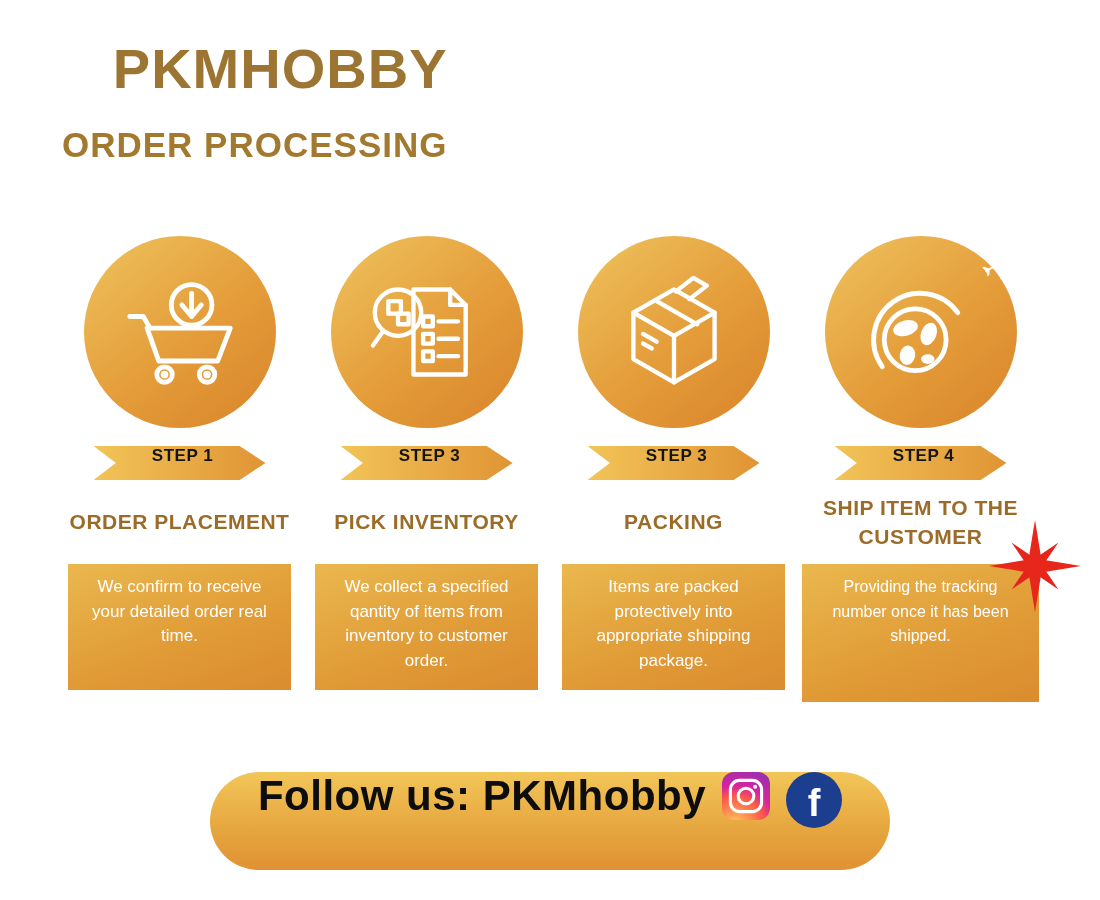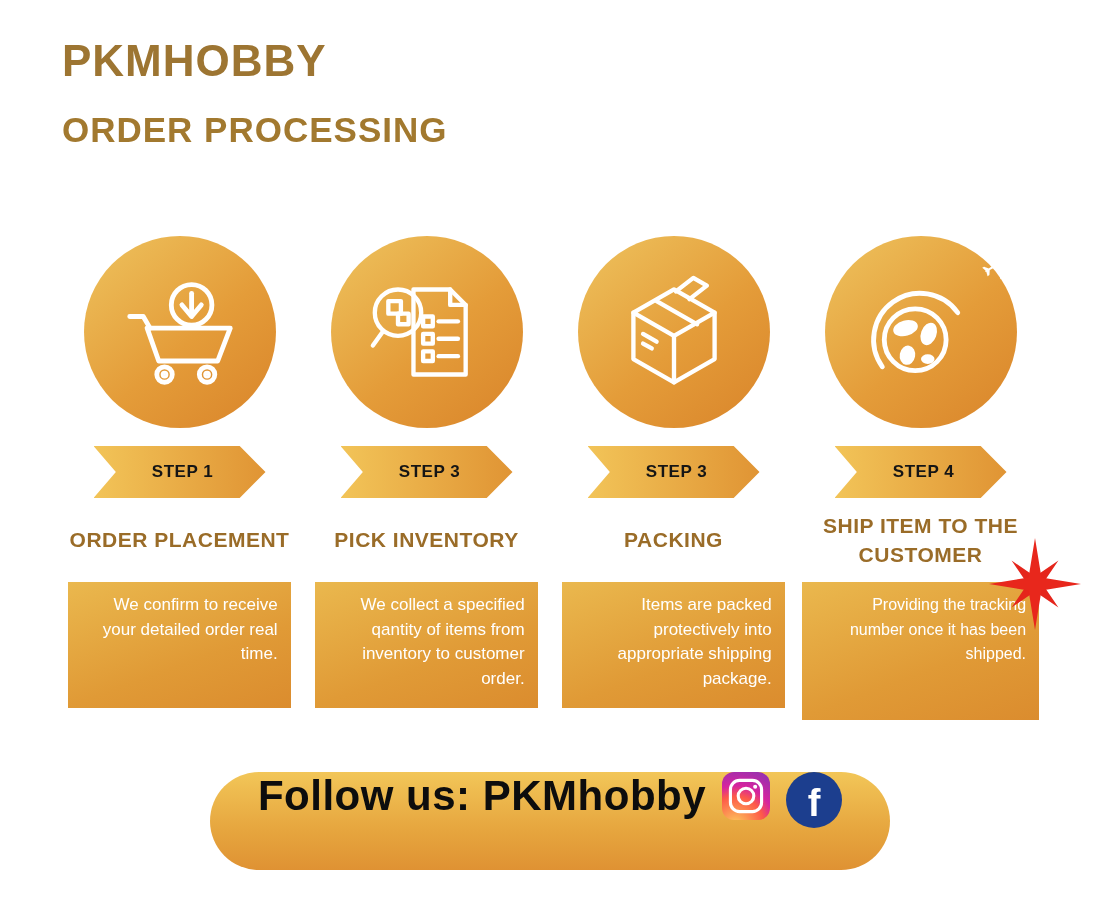--- a/index.html
+++ b/index.html
@@ -1,46 +1,46 @@
 <!DOCTYPE html>
 <html><head>
 <meta charset="utf-8">
 <style>
   * { margin:0; padding:0; box-sizing:border-box; }
   body { background:#ffffff; font-family:"Liberation Sans", sans-serif; }
   .page { position:relative; width:1100px; height:900px; background:#ffffff; overflow:hidden; margin:0 auto; }
 
   
   .header { position:absolute; left:62px; top:36px; }
-  .brand { font-size:44px; font-weight:bold; color:#9d7532; letter-spacing:1px; }
+  .brand { font-size:56px; font-weight:bold; color:#9d7532; letter-spacing:1px;text-align:right; }
   .subtitle { font-size:35px; font-weight:bold; color:#a2792f; letter-spacing:1px; margin-top:24px; }
 
   
   .steps { position:absolute; left:56px; top:236px; width:988px; display:flex; }
   .col { flex:1 1 0; display:flex; flex-direction:column; align-items:center; }
 
   .circle { position:relative; width:192px; height:192px; border-radius:50%;
             background:linear-gradient(140deg,#eec35e 0%, #e49c39 55%, #d9842a 100%);
             display:flex; align-items:center; justify-content:center; }
   .circle svg { width:116px; height:116px; }
   .plane { position:absolute; top:8px; right:0px; font-size:42px; color:#ffffff; transform:rotate(-32deg); line-height:1; }
 
-  .banner { margin-top:18px; width:172px; height:52px;
+  .banner { margin-top:18px; width:172px; height:34px;
             background:linear-gradient(90deg,#f2c458 0%, #e09434 100%);
             clip-path:polygon(0 0, 85% 0, 100% 50%, 85% 100%, 0 100%, 13% 50%);
-            display:flex; align-items:center; justify-content:center; }
+            display:flex; justify-content:center; }
   .banner span { font-size:17px; font-weight:bold; color:#151515; letter-spacing:.5px; padding-left:6px; }
 
   .step-title { height:84px; width:100%; display:flex; align-items:center; justify-content:center;
                 text-align:center; font-size:21px; font-weight:bold; color:#9a6c28;
                 letter-spacing:.5px; line-height:1.4; padding:0 6px; }
 
   .desc { position:relative; width:90%; min-height:126px;
           background:linear-gradient(160deg,#eab84e 0%, #e09a36 60%, #db8c2e 100%);
-          color:#ffffff; font-size:17px; line-height:1.45; padding:11px 13px; text-align:right; }
+          color:#ffffff; font-size:17px; line-height:1.45; padding:11px 13px; text-align:center; }
   .desc.wide { width:96%; min-height:138px; }
   .desc .highlight { display:block; color:#e8291f; font-weight:bold; font-size:17.5px; line-height:1.35; margin-bottom:2px; }
   .desc .rest { font-size:16px; }
 
   .starburst { position:absolute; top:-44px; right:-42px; width:92px; height:92px; pointer-events:none; }
 
   
   .footer-pill { position:absolute; left:50%; transform:translateX(-50%); bottom:30px;
                  width:680px; height:98px; border-radius:49px;
                  background:linear-gradient(180deg,#f2c658 0%, #e6a53e 60%, #df9233 100%);

